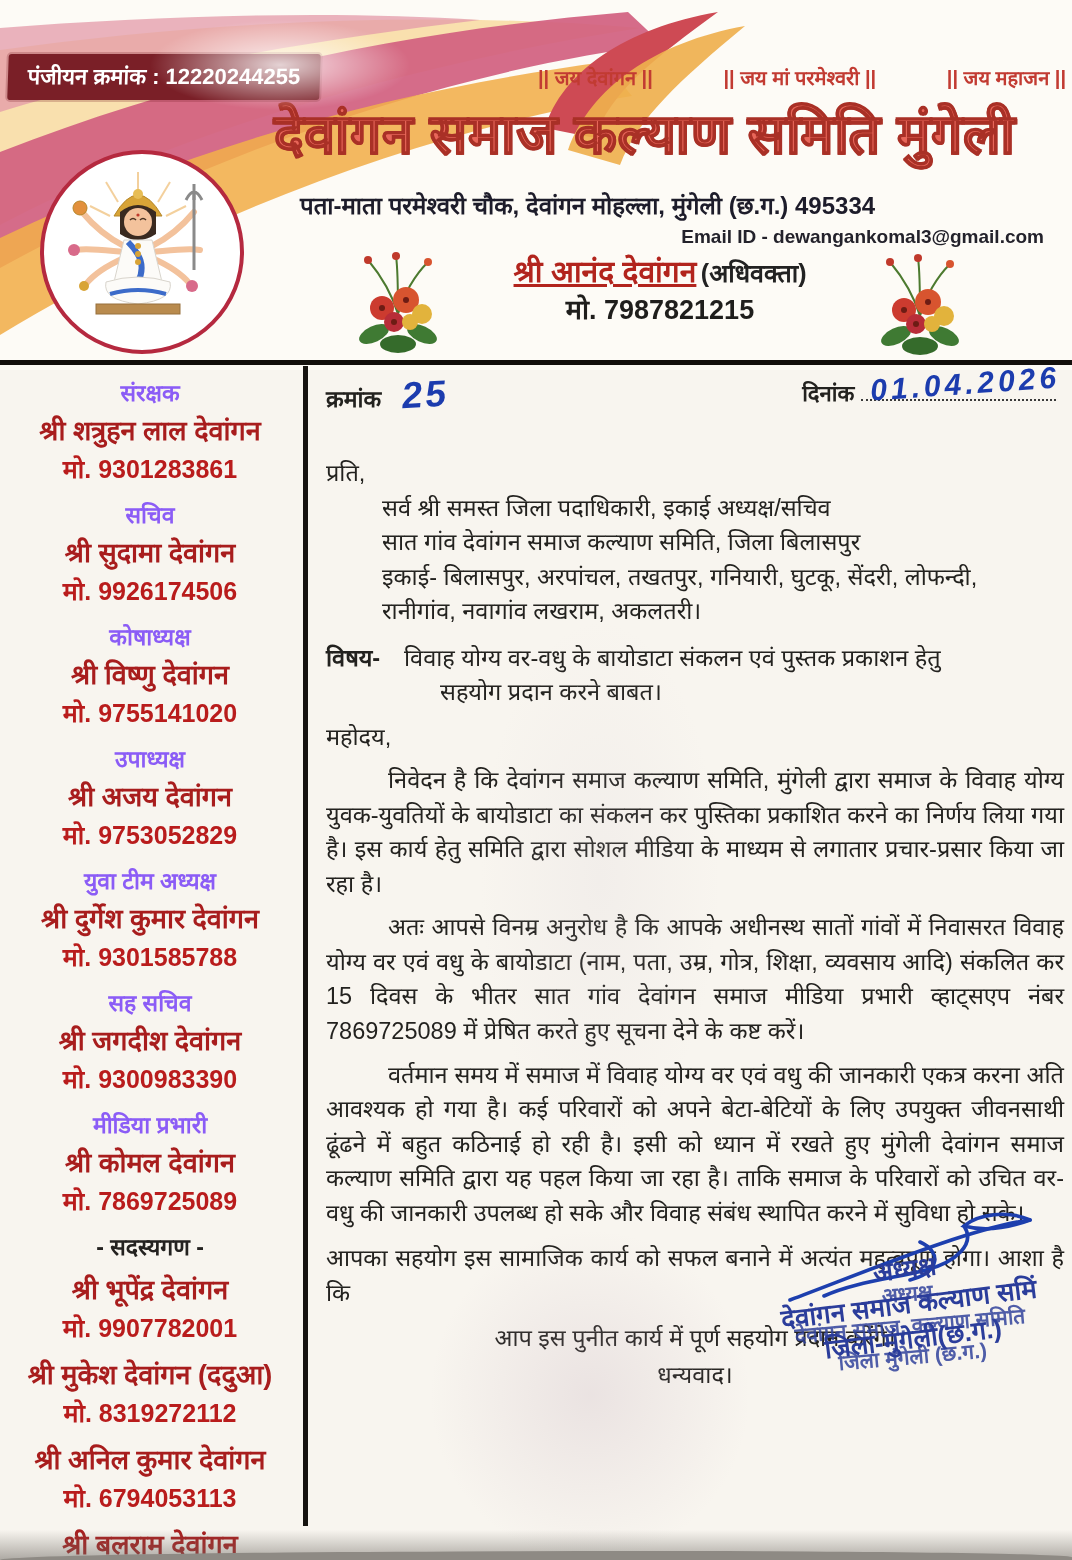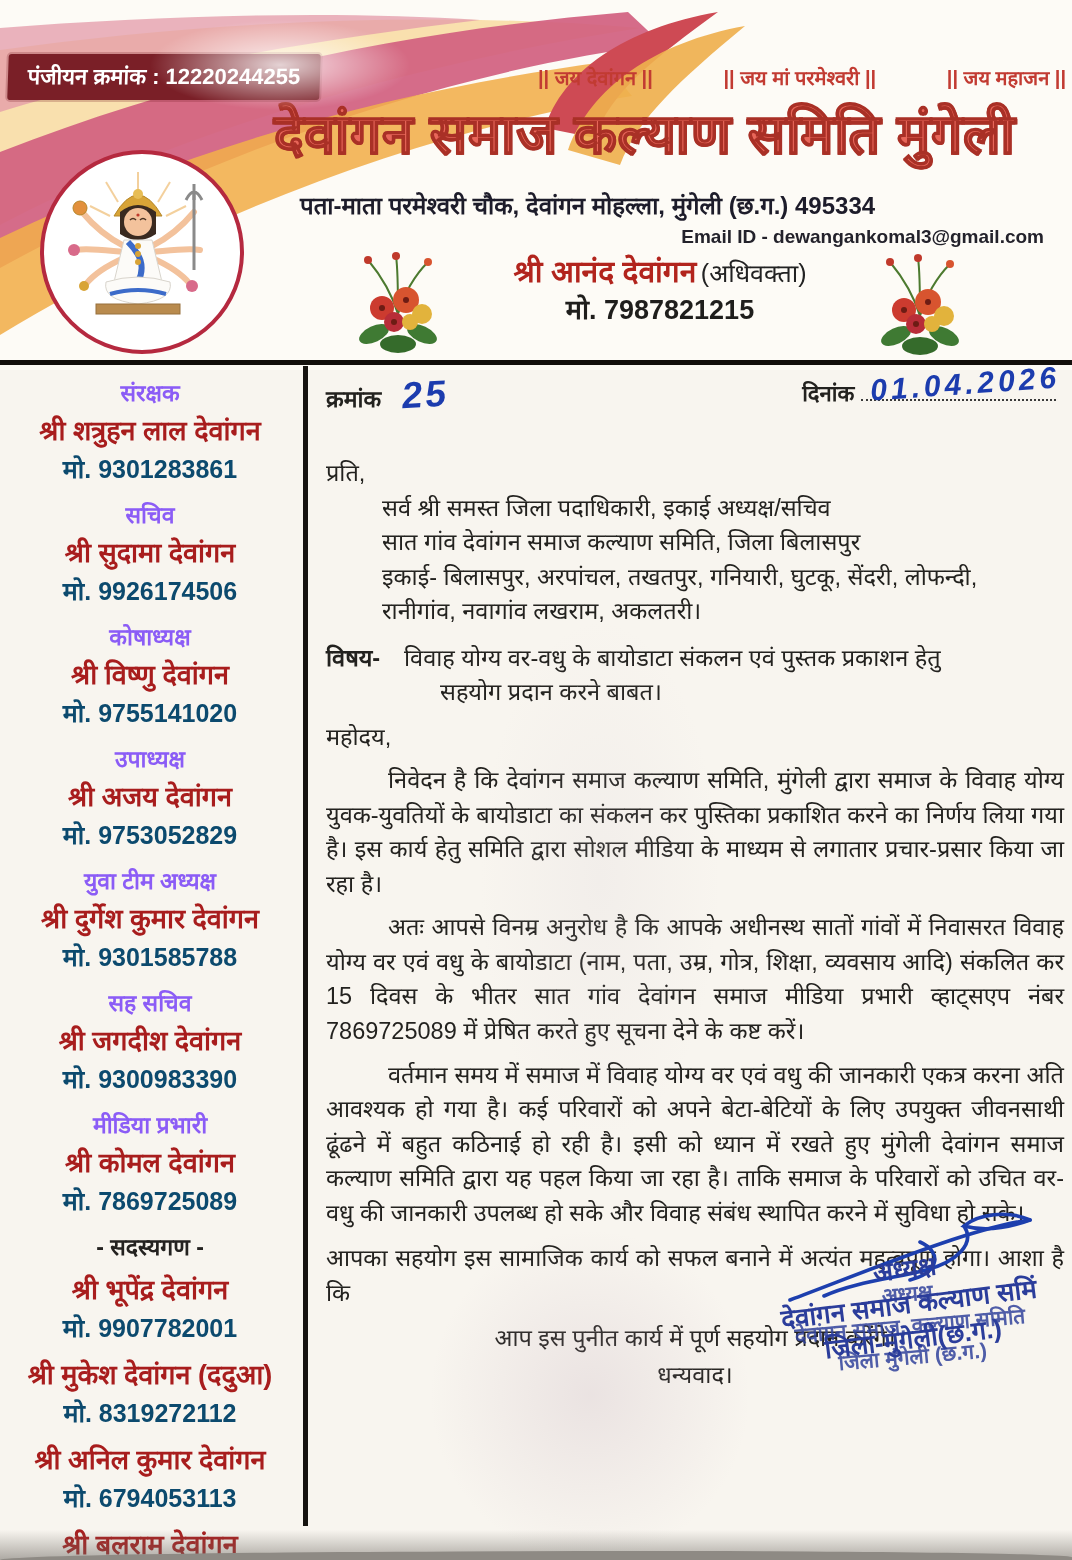--- a/index.html
+++ b/index.html
@@ -32,42 +32,42 @@
   .org-address{
     position:absolute;left:300px;top:188px;width:680px;text-align:left;
     font-size:24px;font-weight:bold;color:#1d1c2a;
   }
   .email-line{
     position:absolute;right:28px;top:226px;font-size:19px;font-weight:bold;color:#23222b;
   }
   .contact-block{
     position:absolute;left:420px;top:252px;width:480px;text-align:center;line-height:1.3;
   }
-  .contact-name{font-size:30px;font-weight:bold;color:#b2241d;}
-  .contact-suffix{font-size:25px;font-weight:normal;color:#222;}
+  .contact-name{font-size:30px;font-weight:bold;color:#b2241d;text-decoration:underline;}
+  .contact-suffix{font-size:25px;font-weight:bold;color:#222;}
   .contact-designation{font-size:27px;font-weight:bold;color:#1f1e1c;margin-top:4px;}
   .contact-phone{font-size:27px;font-weight:bold;color:#1f1e1c;margin-top:2px;}
   .emblem{
     position:absolute;left:40px;top:150px;width:196px;height:196px;border-radius:50%;
     background:#fff;border:4px solid #b5293f;overflow:hidden;
   }
   .flower{position:absolute;width:96px;height:112px;}
   .flower.left{left:350px;top:248px;}
   .flower.right{left:872px;top:250px;}
   
   .top-rule{position:absolute;left:0;top:360px;width:1072px;height:5px;background:#14110e;}
   .v-rule{position:absolute;left:303px;top:366px;width:5px;height:1160px;background:#161310;}
   
   .sidebar{
     position:absolute;left:0;top:376px;width:300px;text-align:center;
   }
   .officer{margin-bottom:13px;}
   .designation{font-size:23px;font-weight:bold;color:#8b5cf6;margin-bottom:3px;text-align:center;}
   .person-name{font-size:27px;font-weight:bold;color:#a81d1d;margin-bottom:3px;white-space:nowrap;}
-  .person-phone{font-size:25px;font-weight:bold;color:#0c4a6e;}
+  .person-phone{font-size:25px;font-weight:bold;color:#b91c1c;}
   .members-heading{font-size:23px;font-weight:bold;color:#242220;margin:10px 0 8px 0;}
   .member{margin-bottom:11px;}
   
   .main-content{
     position:absolute;left:326px;top:368px;width:738px;
     font-size:23.5px;line-height:1.47;color:#23221f;
   }
   .meta-row{position:relative;height:58px;}
   .serial-label{font-size:23px;font-weight:bold;}
   .serial-value{

